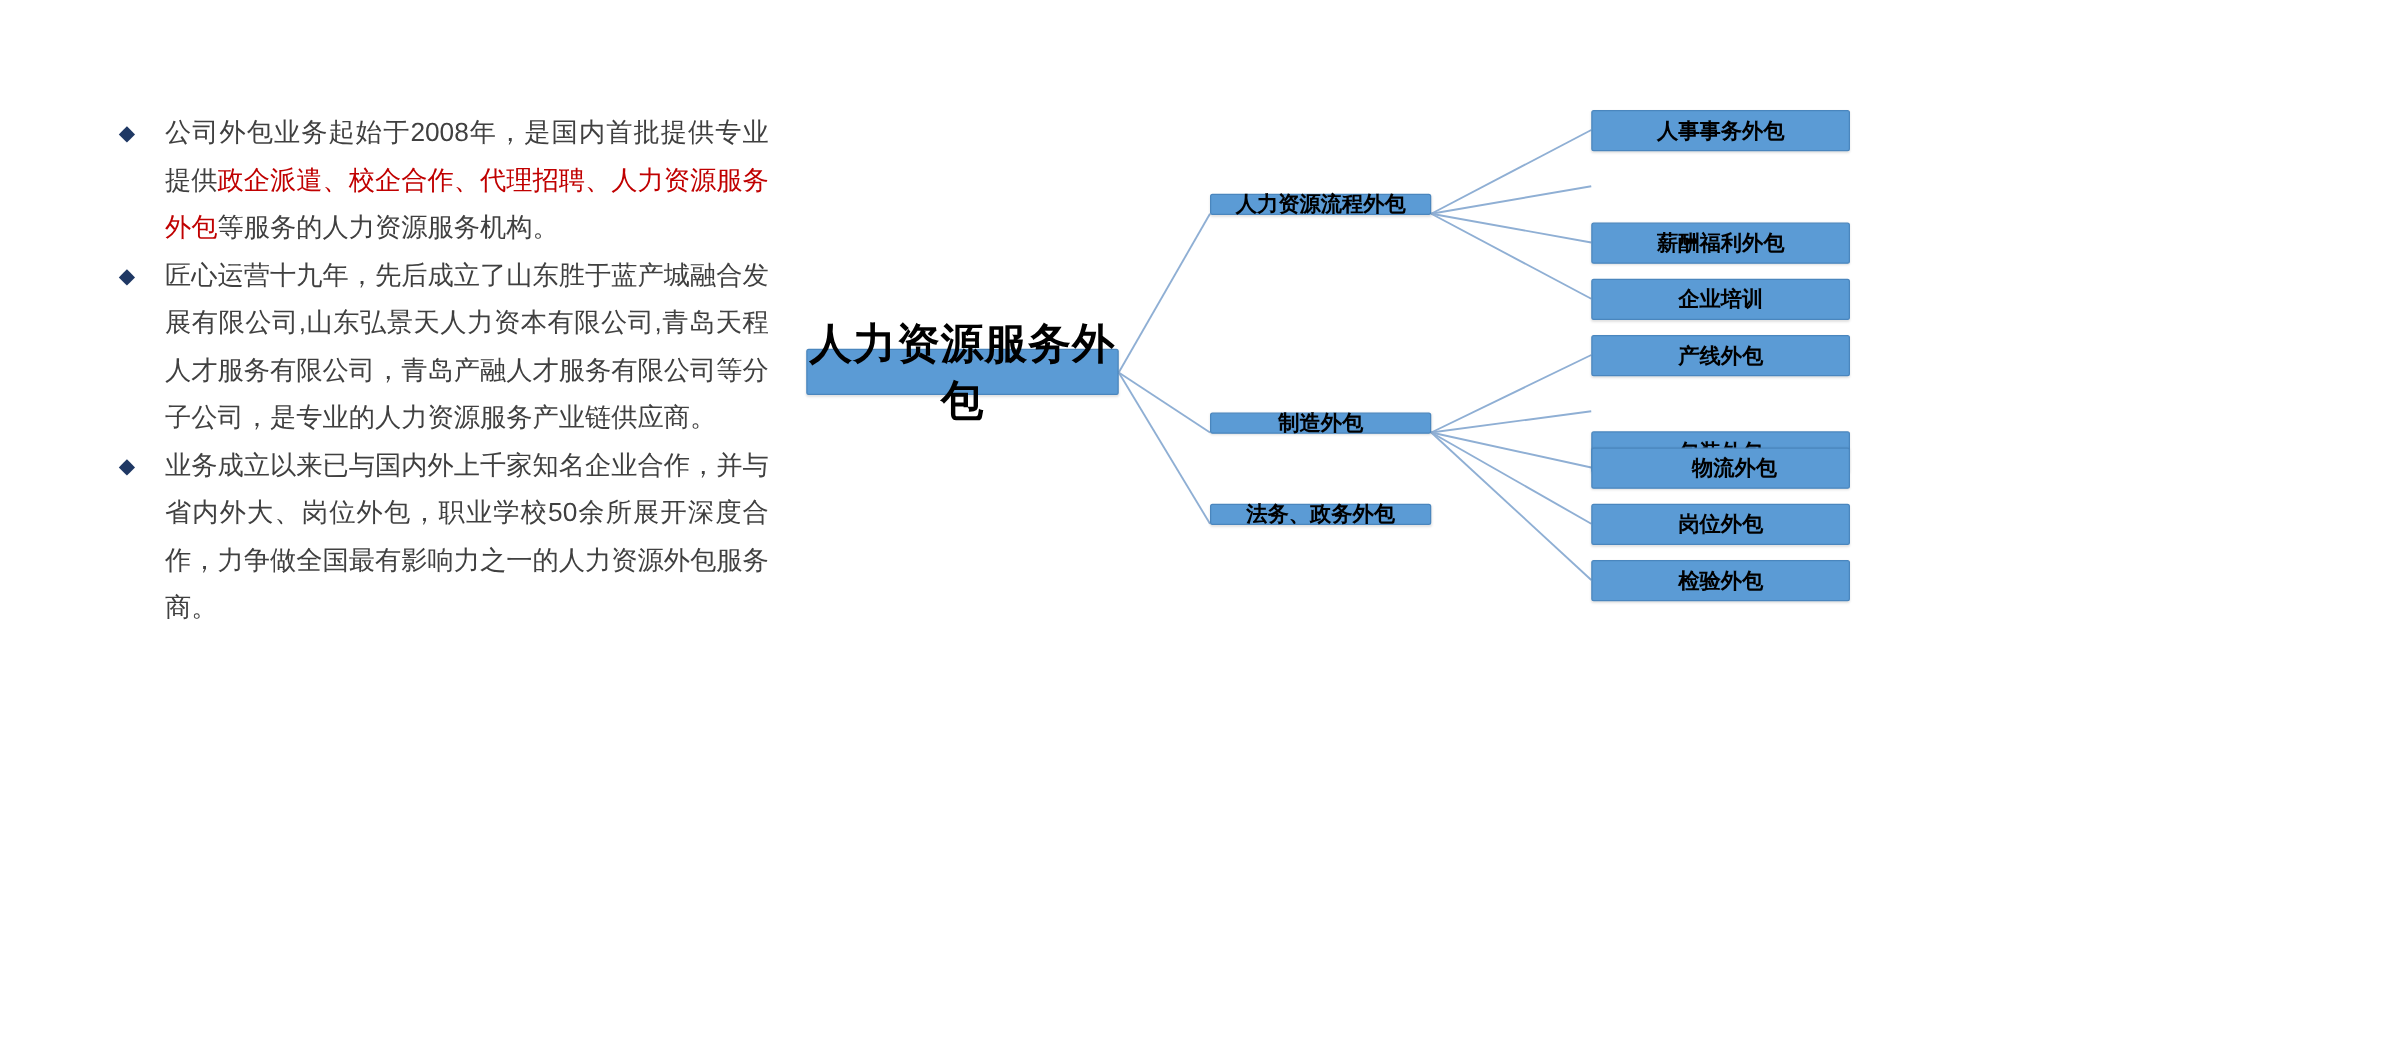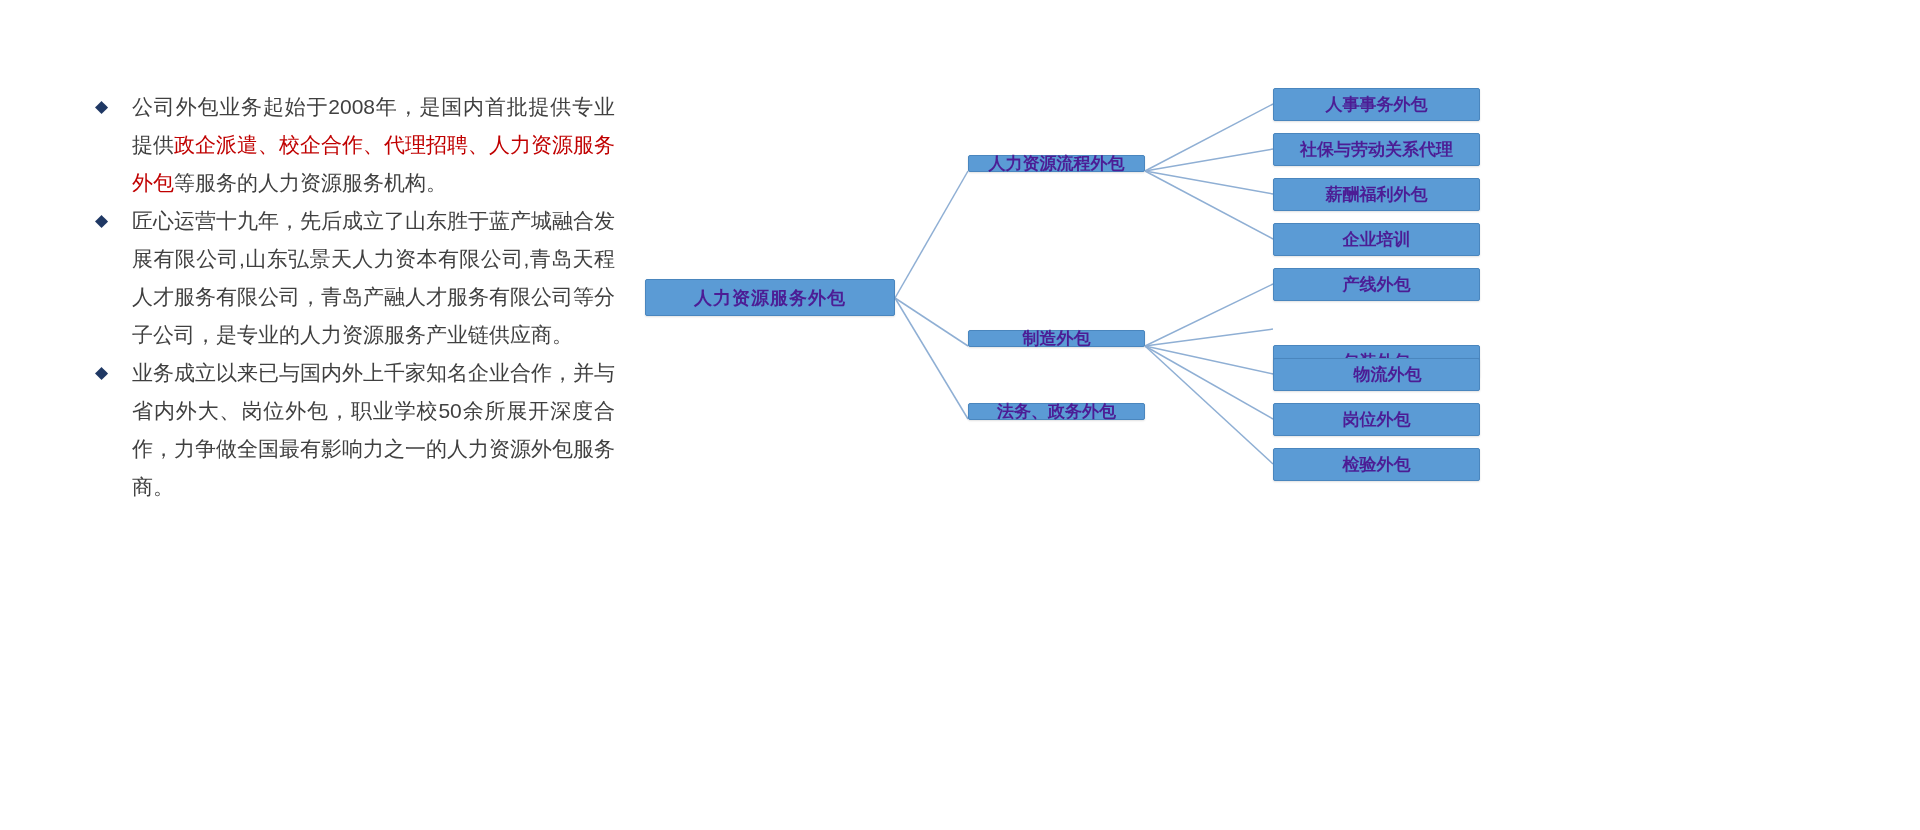--- a/index.html
+++ b/index.html
@@ -62,29 +62,29 @@
     stroke-width:1.5;
   }
   .node{
     position:absolute;
     display:flex;
     align-items:center;
     justify-content:center;
     background:var(--accent);
     border:1px solid var(--accent-border);
     border-radius:2px;
-    color:#4c1d95;
+    color:#000000;
     font-weight:bold;
     text-align:center;
     box-shadow:0 1px 2px rgba(0,0,0,0.12);
   }
   .node.root{
     left:645px;top:279px;
     width:250px;height:37px;
-    font-size:18px;
+    font-size:34px;
     letter-spacing:1px;
   }
   .node.branch{
     left:968px;
     width:177px;height:17px;
     font-size:17px;
   }
   .node.leaf{
     left:1273px;
     width:207px;height:33px;
@@ -143,21 +143,20 @@
       <line x1="1145" y1="346" x2="1273" y2="464"></line>
     </svg>
 
     <div class="node root">人力资源服务外包</div>
 
     <div class="node branch b0">人力资源流程外包</div>
     <div class="node branch b1">制造外包</div>
     <div class="node branch b2">法务、政务外包</div>
 
     <div class="node leaf l0">人事事务外包</div>
-    <div class="node leaf l1">社保与劳动关系代理</div>
     <div class="node leaf l2">薪酬福利外包</div>
     <div class="node leaf l3">企业培训</div>
     <div class="node leaf l4">产线外包</div>
     <div class="node leaf l5">包装外包</div>
     <div class="node leaf l6">物流外包</div>
     <div class="node leaf l7">岗位外包</div>
     <div class="node leaf l8">检验外包</div>
 
   </div>
 

